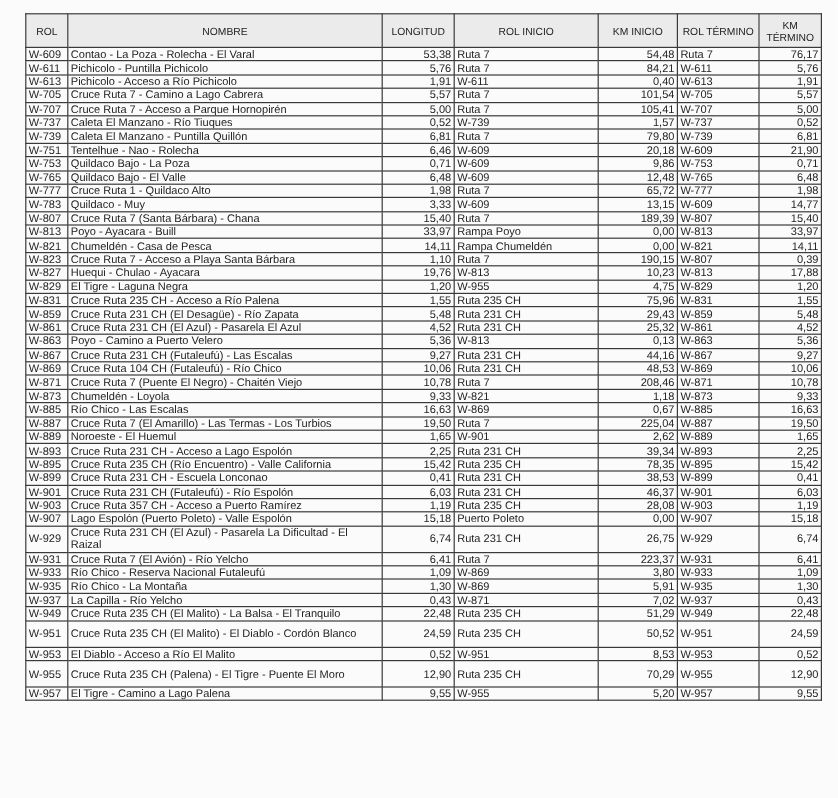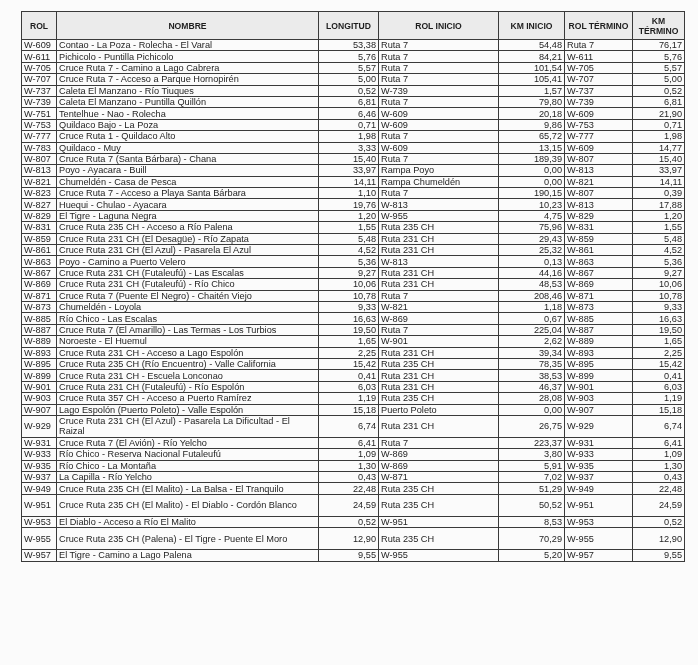--- a/index.html
+++ b/index.html
@@ -32,21 +32,21 @@
       line-height: 10px;
     }
     table.roads th, table.roads td {
       border: 1px solid #3a3a3a;
       padding: 0 2px;
       white-space: nowrap;
       overflow: hidden;
     }
     table.roads th {
       background: #ebebeb;
-      font-weight: bold;
+      font-weight: normal;
       font-size: 8.6px;
       line-height: 10px;
       text-align: center;
       height: 27px;
       white-space: normal;
     }
     table.roads td {
       height: 10.4px;
     }
     table.roads tr.tall td {
@@ -104,20 +104,29 @@
         <tr>
           <td class="txt">W-611</td>
           <td class="txt">Pichicolo - Puntilla Pichicolo</td>
           <td class="num">5,76</td>
           <td class="txt">Ruta 7</td>
           <td class="num">84,21</td>
           <td class="txt">W-611</td>
           <td class="num">5,76</td>
         </tr>
         <tr>
+          <td class="txt">W-613</td>
+          <td class="txt">Pichicolo - Acceso a Río Pichicolo</td>
+          <td class="num">1,91</td>
+          <td class="txt">W-611</td>
+          <td class="num">0,40</td>
+          <td class="txt">W-613</td>
+          <td class="num">1,91</td>
+        </tr>
+        <tr>
           <td class="txt">W-705</td>
           <td class="txt">Cruce Ruta 7 - Camino a Lago Cabrera</td>
           <td class="num">5,57</td>
           <td class="txt">Ruta 7</td>
           <td class="num">101,54</td>
           <td class="txt">W-705</td>
           <td class="num">5,57</td>
         </tr>
         <tr>
           <td class="txt">W-707</td>
@@ -158,20 +167,29 @@
         <tr>
           <td class="txt">W-753</td>
           <td class="txt">Quildaco Bajo - La Poza</td>
           <td class="num">0,71</td>
           <td class="txt">W-609</td>
           <td class="num">9,86</td>
           <td class="txt">W-753</td>
           <td class="num">0,71</td>
         </tr>
         <tr>
+          <td class="txt">W-765</td>
+          <td class="txt">Quildaco Bajo - El Valle</td>
+          <td class="num">6,48</td>
+          <td class="txt">W-609</td>
+          <td class="num">12,48</td>
+          <td class="txt">W-765</td>
+          <td class="num">6,48</td>
+        </tr>
+        <tr>
           <td class="txt">W-777</td>
           <td class="txt">Cruce Ruta 1 - Quildaco Alto</td>
           <td class="num">1,98</td>
           <td class="txt">Ruta 7</td>
           <td class="num">65,72</td>
           <td class="txt">W-777</td>
           <td class="num">1,98</td>
         </tr>
         <tr>
           <td class="txt">W-783</td>
@@ -276,21 +294,21 @@
           <td class="txt">W-867</td>
           <td class="txt">Cruce Ruta 231 CH (Futaleufú) - Las Escalas</td>
           <td class="num">9,27</td>
           <td class="txt">Ruta 231 CH</td>
           <td class="num">44,16</td>
           <td class="txt">W-867</td>
           <td class="num">9,27</td>
         </tr>
         <tr>
           <td class="txt">W-869</td>
-          <td class="txt">Cruce Ruta 231 CH (Futaleufú) - Río Chico</td>
+          <td class="txt">Cruce Ruta 104 CH (Futaleufú) - Río Chico</td>
           <td class="num">10,06</td>
           <td class="txt">Ruta 231 CH</td>
           <td class="num">48,53</td>
           <td class="txt">W-869</td>
           <td class="num">10,06</td>
         </tr>
         <tr>
           <td class="txt">W-871</td>
           <td class="txt">Cruce Ruta 7 (Puente El Negro) - Chaitén Viejo</td>
           <td class="num">10,78</td>

